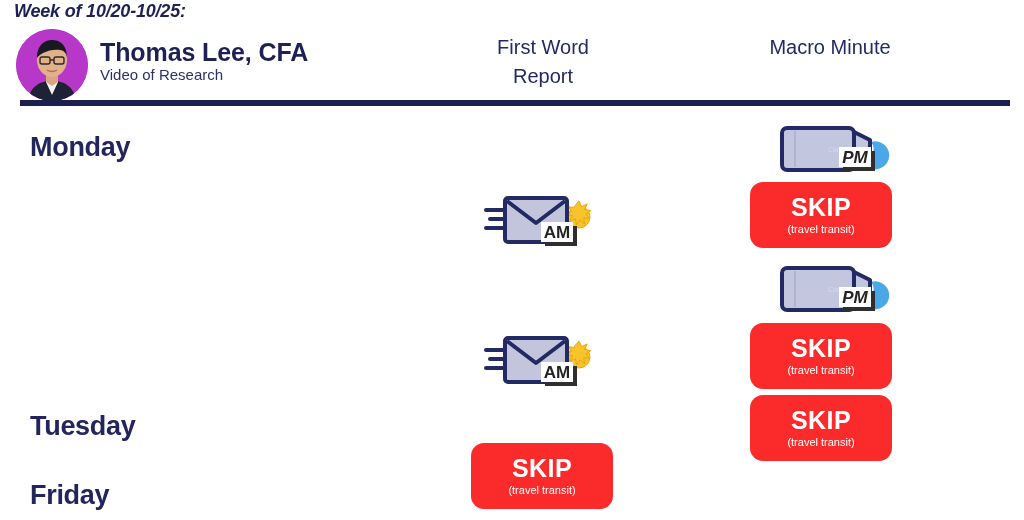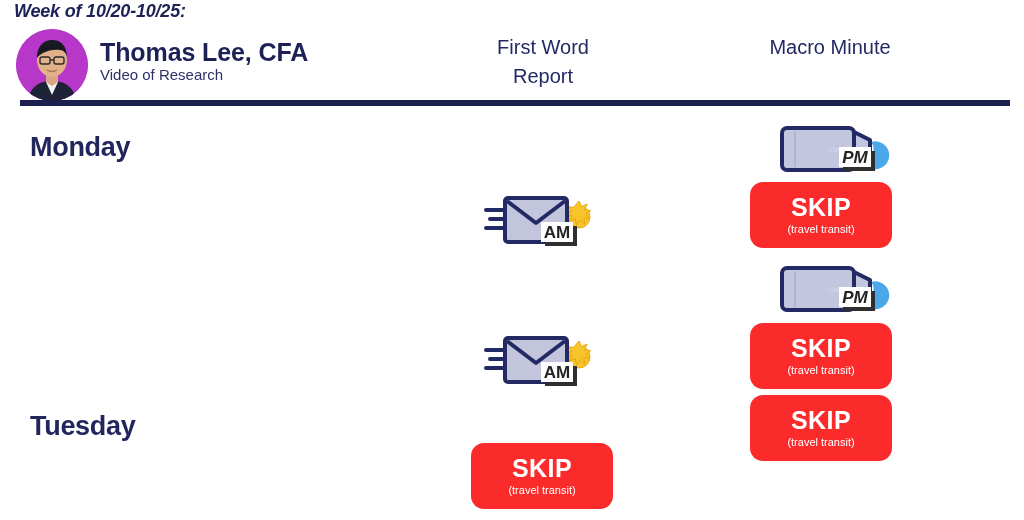--- a/index.html
+++ b/index.html
@@ -117,20 +117,21 @@
   </div>
 
   <div class="col-head c2">
     <div>Macro Minute</div>
   </div>
 
   <div class="divider"></div>
 
   <div class="day-label" style="top:131px">Monday</div>
   <div class="day-label" style="top:410px">Tuesday</div>
+  <div class="day-label" style="top:479px">Friday</div>
 
   <div class="cell icon-video" style="left:775px;top:118px">
     <svg class="vid" viewBox="0 0 120 56" xmlns="http://www.w3.org/2000/svg">
       <path d="M96 24 a14 14 0 1 1 -9 18 a11 11 0 0 0 9 -18 Z" fill="#4aa8e8"></path>
       <path d="M79 14 L95 22 L95 40 L79 48 Z" fill="#c2c6de" stroke="#232a63" stroke-width="4" stroke-linejoin="round"></path>
       <rect x="7" y="10" width="72" height="42" rx="5" fill="#c2c6de" stroke="#232a63" stroke-width="4"></rect>
       <line x1="20" y1="13" x2="20" y2="49" stroke="#b0b4cf" stroke-width="2"></line>
       <text x="53" y="34" font-family="'Liberation Sans',sans-serif" font-size="7" fill="#d6d9ea">Cam</text>
       <rect x="68" y="33" width="32" height="20" fill="#2f2f2f"></rect>
       <rect x="64" y="29" width="32" height="20" fill="#ffffff"></rect>

